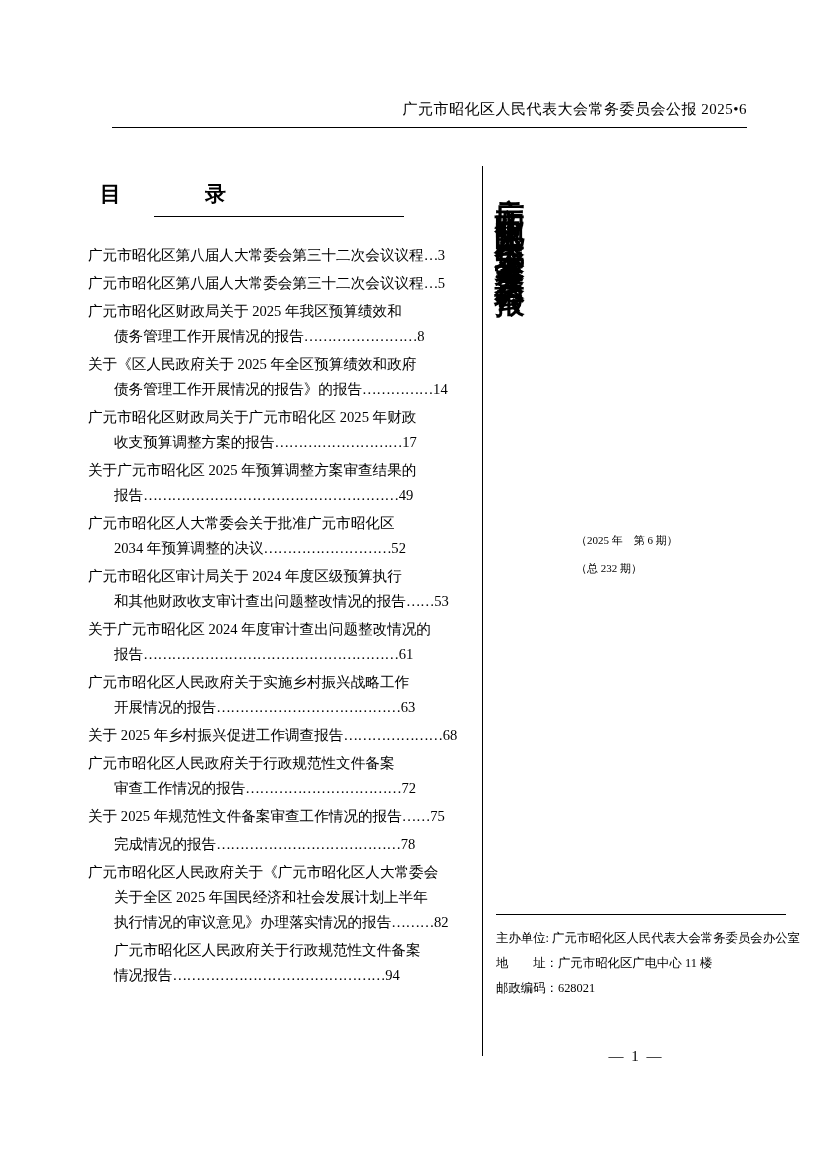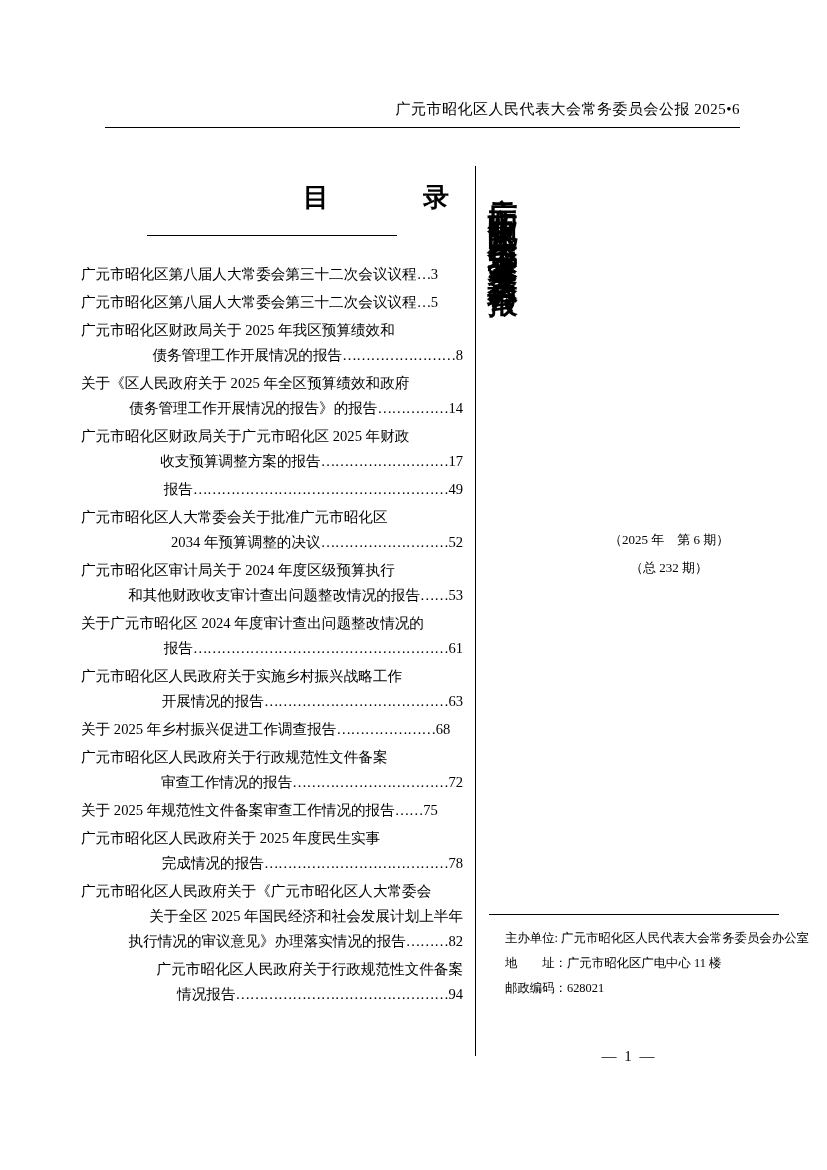--- a/index.html
+++ b/index.html
@@ -10,21 +10,21 @@
   body {
     width: 827px;
     height: 1170px;
     font-family: "Liberation Serif", "DejaVu Serif", serif;
     color: #000000;
     position: relative;
     overflow: hidden;
   }
   .page {
     position: absolute;
-    left: 9px; top: 0;
+    left: 16px; top: 0;
     width: 761px;
     height: 1170px;
   }
 
   
   .running-head {
     position: absolute;
     left: 96px;
     top: 100px;
     width: 635px;
@@ -52,26 +52,26 @@
   }
 
   
   .toc-col {
     position: absolute;
     left: 72px;
     top: 180px;
     width: 382px;
   }
   .toc-title {
-    text-align: right;
-    font-size: 26px;
+    text-align: left;
+    font-size: 21px;
     font-weight: bold;
     letter-spacing: 14px;
     padding-left: 12px;
-    margin-bottom: 20px;
+    margin-bottom: 8px;
   }
   .toc-title-rule {
     width: 250px;
     margin: 4px auto 0 auto;
     border-top: 1.4px solid #000;
   }
 
   .toc-list {
     margin-top: 26px;
   }
@@ -79,21 +79,20 @@
     font-size: 14.6px;
     line-height: 25px;
     margin-bottom: 3px;
   }
   .toc-line {
     display: block;
     white-space: nowrap;
   }
   .toc-line.indent {
     padding-left: 26px;
-    text-align: right;
   }
   .leader {
     letter-spacing: -0.4px;
   }
 
   
   .right-col {
     position: absolute;
     left: 470px;
     top: 166px;
@@ -110,41 +109,41 @@
     font-weight: bold;
     letter-spacing: 5px;
     line-height: 1.05;
     height: 700px;
   }
   .issue-info {
     position: absolute;
     left: 90px;
     top: 360px;
     width: 200px;
-    text-align: center;
-    font-size: 13px;
+    text-align: left;
+    font-size: 11px;
     line-height: 28px;
   }
 
   .imprint-rule {
     position: absolute;
     left: 10px;
     top: 748px;
     width: 290px;
     border-top: 1.1px solid #000;
   }
   .imprint {
     position: absolute;
     left: 10px;
     top: 760px;
     width: 295px;
     font-size: 12.4px;
     line-height: 25px;
   }
-  .imprint div { white-space: nowrap; margin-left: 16px; }
+  .imprint div { white-space: nowrap; }
 
   .page-number {
     position: absolute;
     left: 470px;
     top: 1048px;
     width: 300px;
     text-align: center;
     font-size: 15px;
     letter-spacing: 2px;
   }
@@ -175,20 +174,21 @@
         </div>
         <div class="toc-entry">
           <span class="toc-line"><span>关于《区人民政府关于 2025 年全区预算绩效和政府</span></span>
           <span class="toc-line indent"><span>债务管理工作开展情况的报告》的报告</span><span class="leader">……………</span><span>14</span></span>
         </div>
         <div class="toc-entry">
           <span class="toc-line"><span>广元市昭化区财政局关于广元市昭化区 2025 年财政</span></span>
           <span class="toc-line indent"><span>收支预算调整方案的报告</span><span class="leader">………………………</span><span>17</span></span>
         </div>
         <div class="toc-entry">
+          <span class="toc-line"><span>关于广元市昭化区 2025 年预算调整方案审查结果的</span></span>
           <span class="toc-line indent"><span>报告</span><span class="leader">………………………………………………</span><span>49</span></span>
         </div>
         <div class="toc-entry">
           <span class="toc-line"><span>广元市昭化区人大常委会关于批准广元市昭化区</span></span>
           <span class="toc-line indent"><span>2034 年预算调整的决议</span><span class="leader">………………………</span><span>52</span></span>
         </div>
         <div class="toc-entry">
           <span class="toc-line"><span>广元市昭化区审计局关于 2024 年度区级预算执行</span></span>
           <span class="toc-line indent"><span>和其他财政收支审计查出问题整改情况的报告</span><span class="leader">……</span><span>53</span></span>
         </div>
@@ -204,21 +204,20 @@
           <span class="toc-line"><span>关于 2025 年乡村振兴促进工作调查报告</span><span class="leader">…………………</span><span>68</span></span>
         </div>
         <div class="toc-entry">
           <span class="toc-line"><span>广元市昭化区人民政府关于行政规范性文件备案</span></span>
           <span class="toc-line indent"><span>审查工作情况的报告</span><span class="leader">……………………………</span><span>72</span></span>
         </div>
         <div class="toc-entry">
           <span class="toc-line"><span>关于 2025 年规范性文件备案审查工作情况的报告</span><span class="leader">……</span><span>75</span></span>
         </div>
         <div class="toc-entry">
-          <span class="toc-line"><span>广元市昭化区人民政府关于 2025 年度民生实事</span></span>
           <span class="toc-line indent"><span>完成情况的报告</span><span class="leader">…………………………………</span><span>78</span></span>
         </div>
         <div class="toc-entry">
           <span class="toc-line"><span>广元市昭化区人民政府关于《广元市昭化区人大常委会</span></span>
           <span class="toc-line indent"><span>关于全区 2025 年国民经济和社会发展计划上半年</span></span>
           <span class="toc-line indent"><span>执行情况的审议意见》办理落实情况的报告</span><span class="leader">………</span><span>82</span></span>
         </div>
         <div class="toc-entry">
           <span class="toc-line indent"><span>广元市昭化区人民政府关于行政规范性文件备案</span></span>
           <span class="toc-line indent"><span>情况报告</span><span class="leader">………………………………………</span><span>94</span></span>

